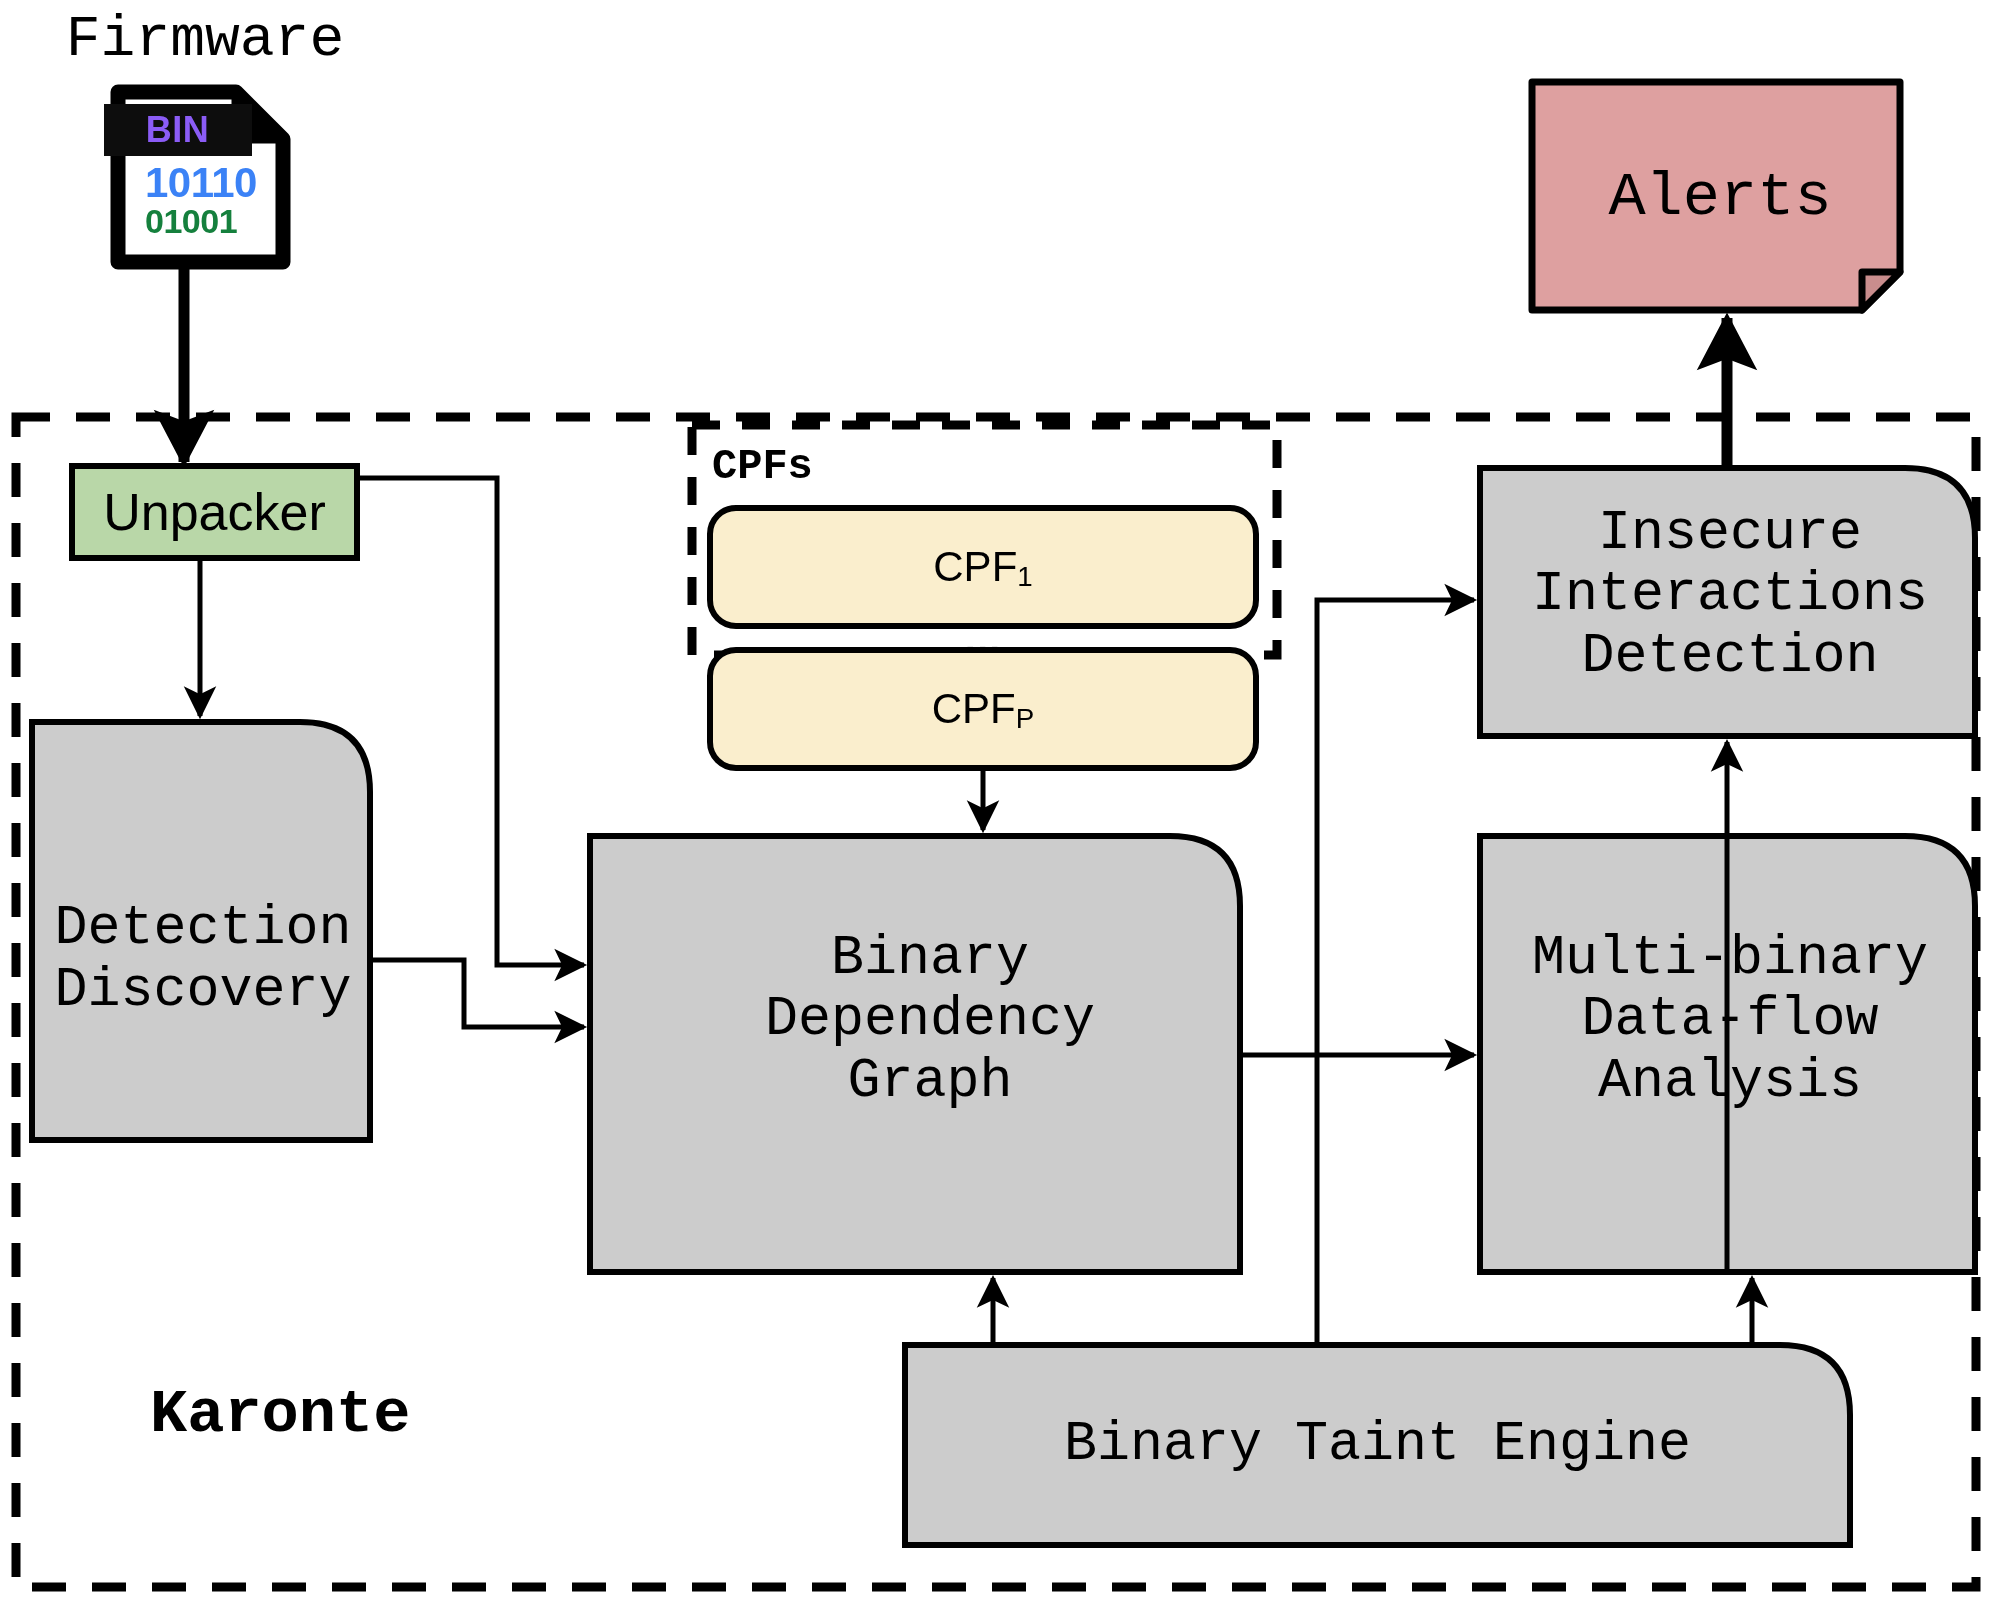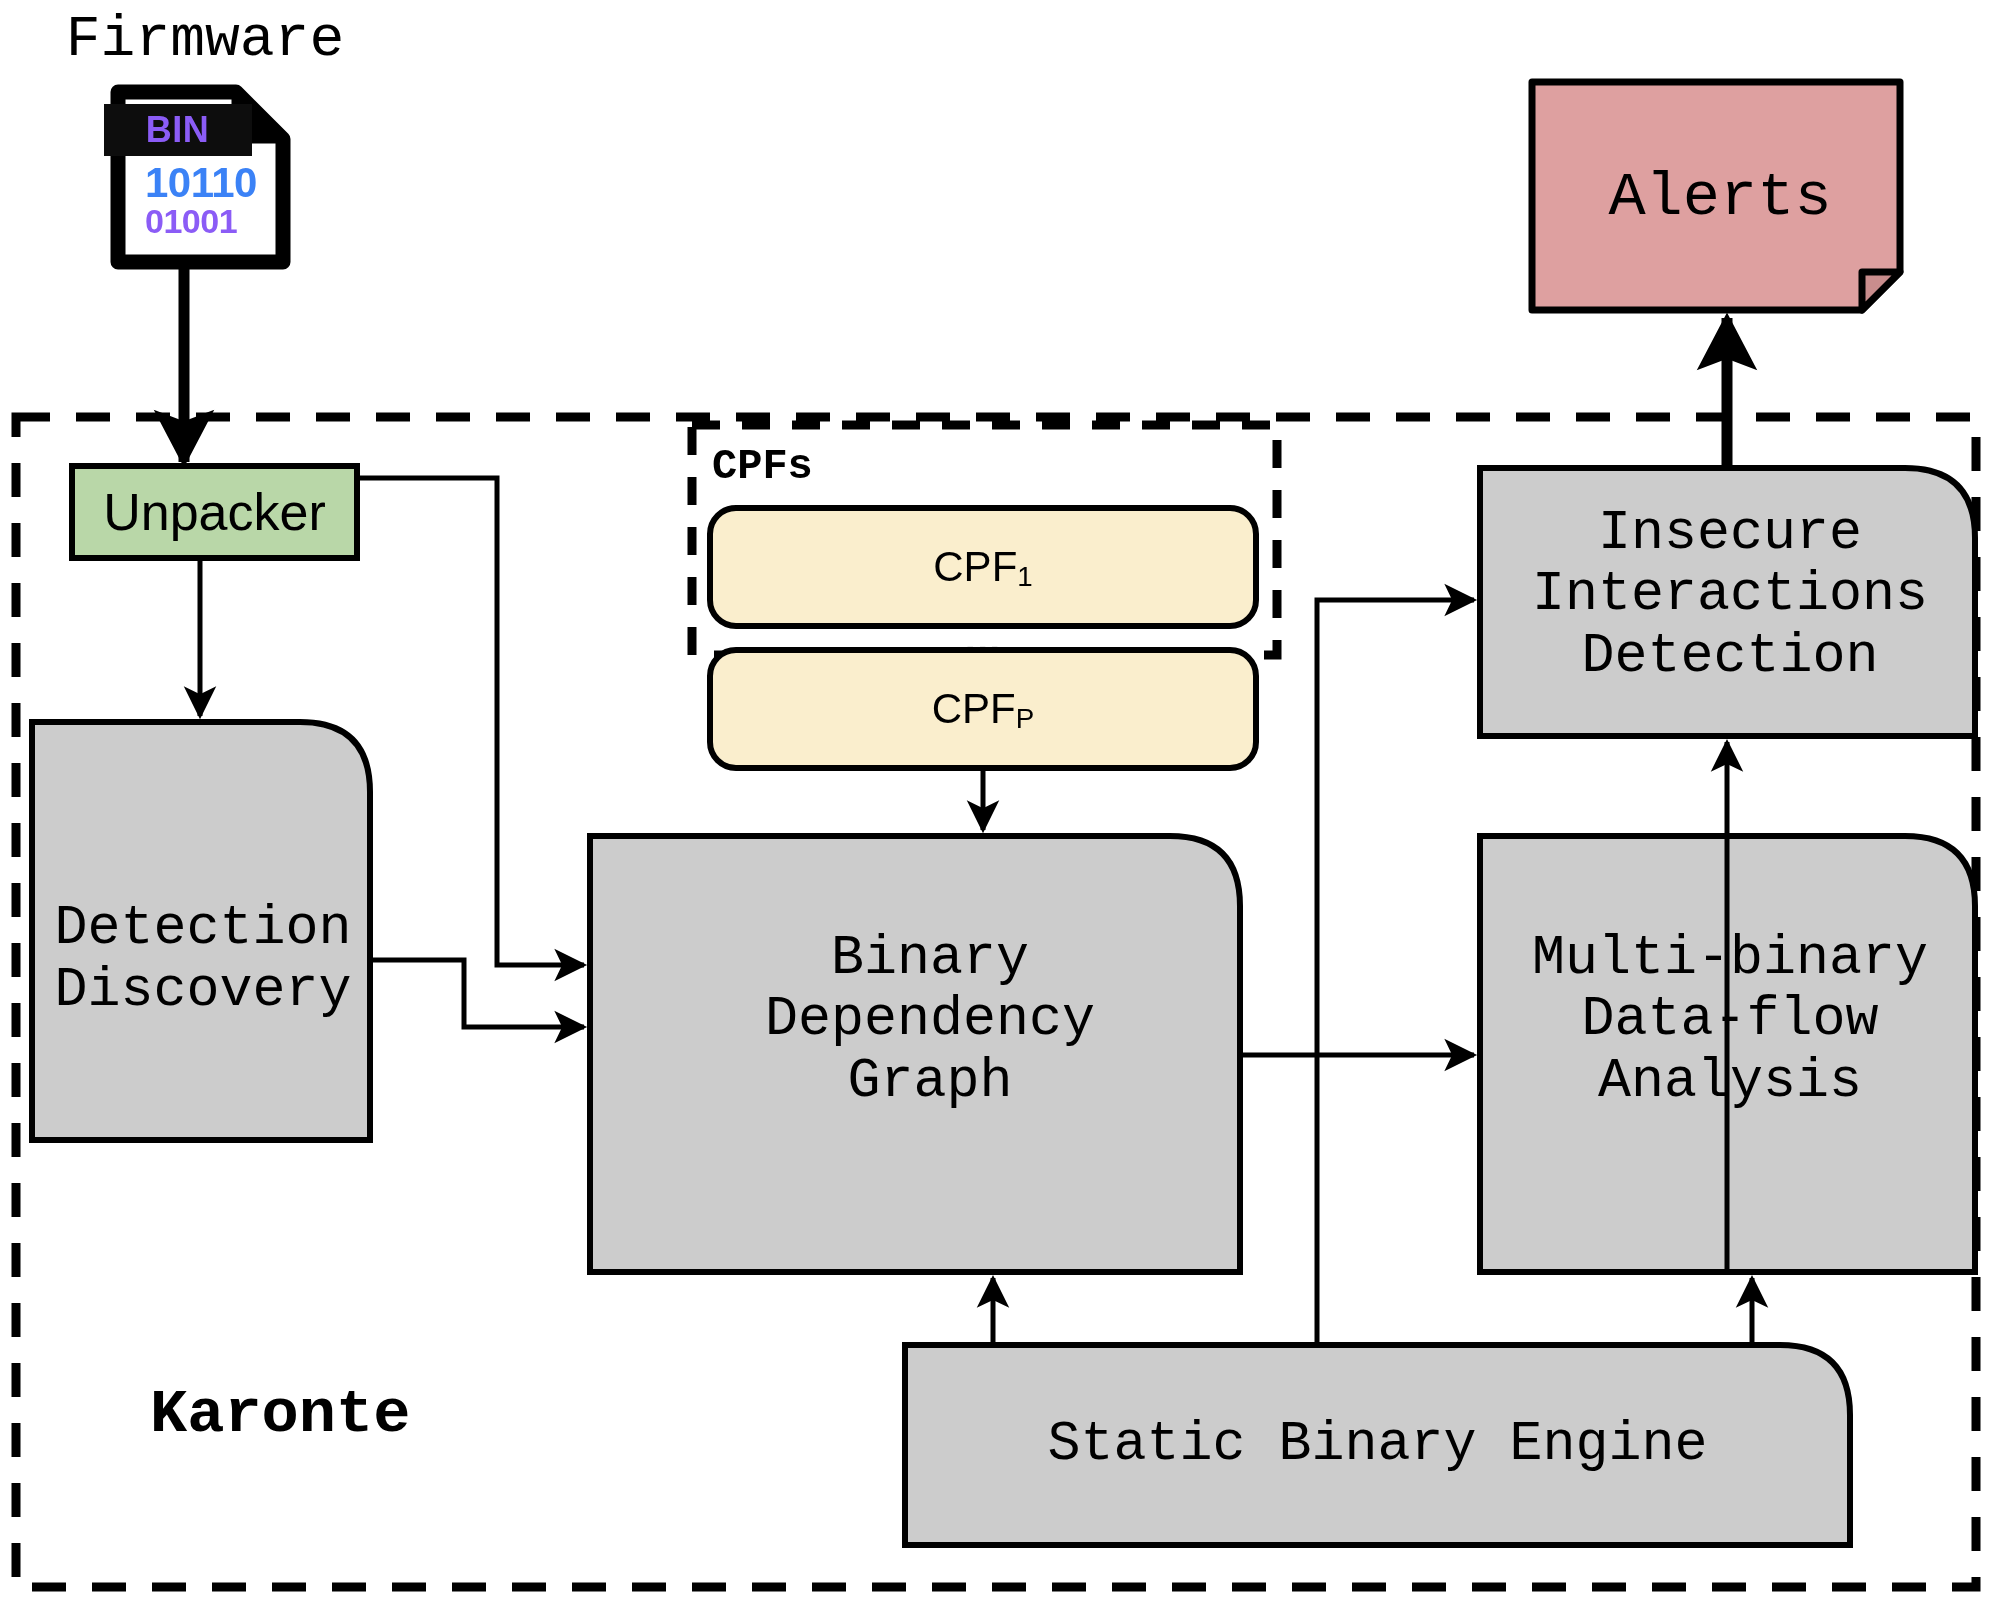--- a/index.html
+++ b/index.html
@@ -86,21 +86,21 @@
   #bin-bits-1{
     position:absolute;left:145px;top:165px;width:125px;height:36px;
     display:flex;align-items:center;justify-content:flex-start;
     color:#3b82f6;font-size:42px;font-weight:bold;
     font-family:"Liberation Sans","DejaVu Sans",sans-serif;
     letter-spacing:-0.5px;pointer-events:none;
   }
   #bin-bits-2{
     position:absolute;left:145px;top:203px;width:125px;height:36px;
     display:flex;align-items:center;justify-content:flex-start;
-    color:#8b5cf6;font-size:34px;font-weight:bold;
+    color:#15803d;font-size:34px;font-weight:bold;
     font-family:"Liberation Sans","DejaVu Sans",sans-serif;
     letter-spacing:-0.5px;pointer-events:none;
   }
 </style>
 </head>
 <body>
 
 <div id="stage">
 
   <svg class="svg-layer" viewBox="0 0 1999 1605">
@@ -215,17 +215,17 @@
   </div>
 
   <div class="node-label serif" id="mbdfa-label">
     <div>
       <div>Multi-binary</div>
       <div>Data-flow</div>
       <div>Analysis</div>
     </div>
   </div>
 
-  <div class="node-label serif" id="ste-label">Static Binary Engine</div>
+  <div class="node-label serif" id="ste-label">Binary Taint Engine</div>
 
   <div class="node-label serif" id="karonte-label">Karonte</div>
 
 </div>
 
 </body></html>

